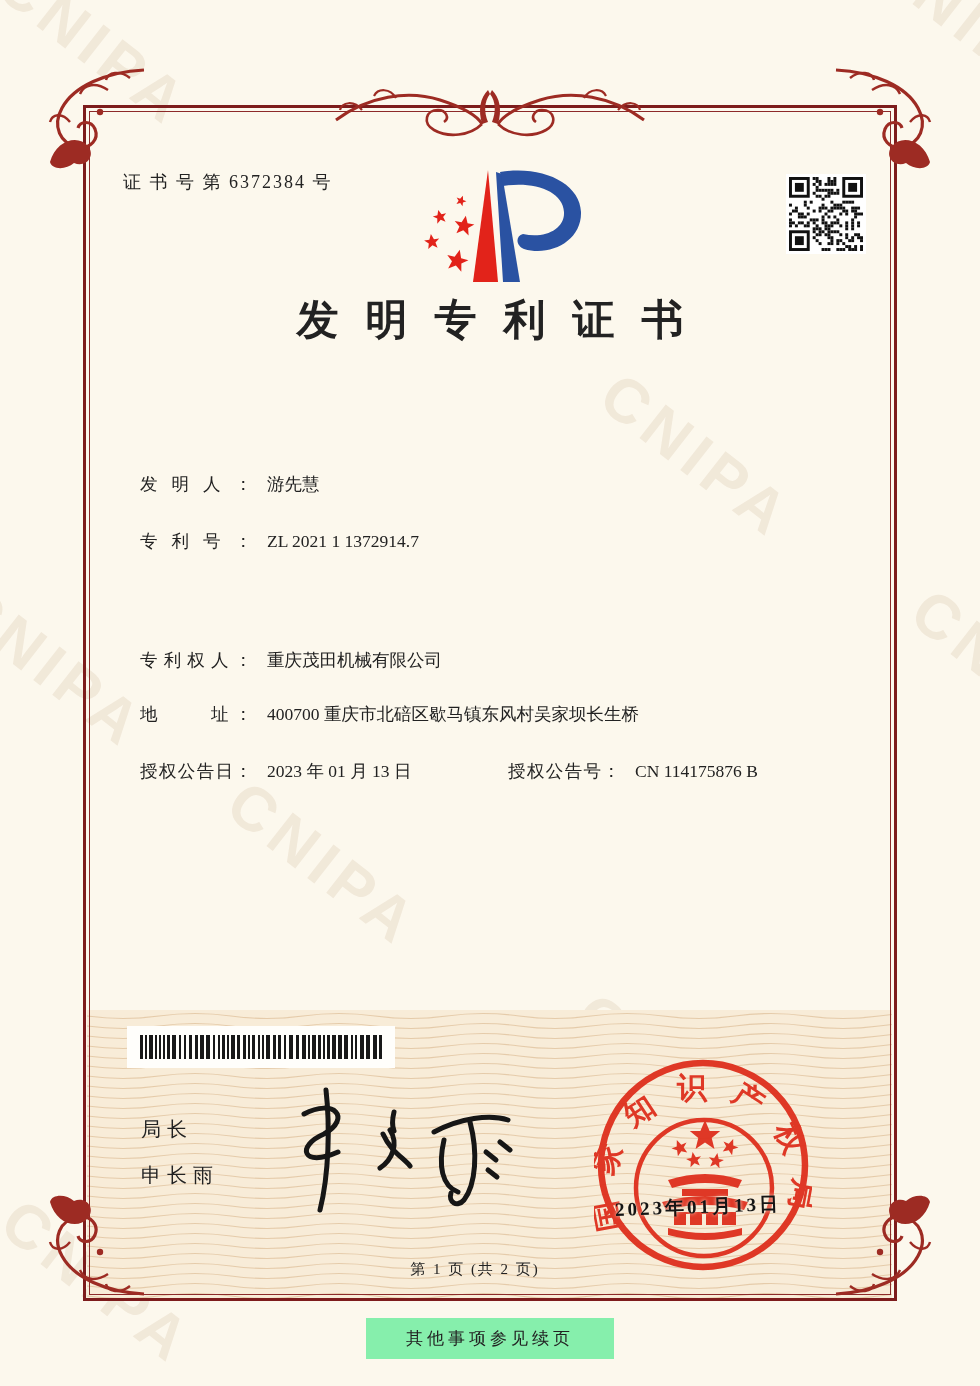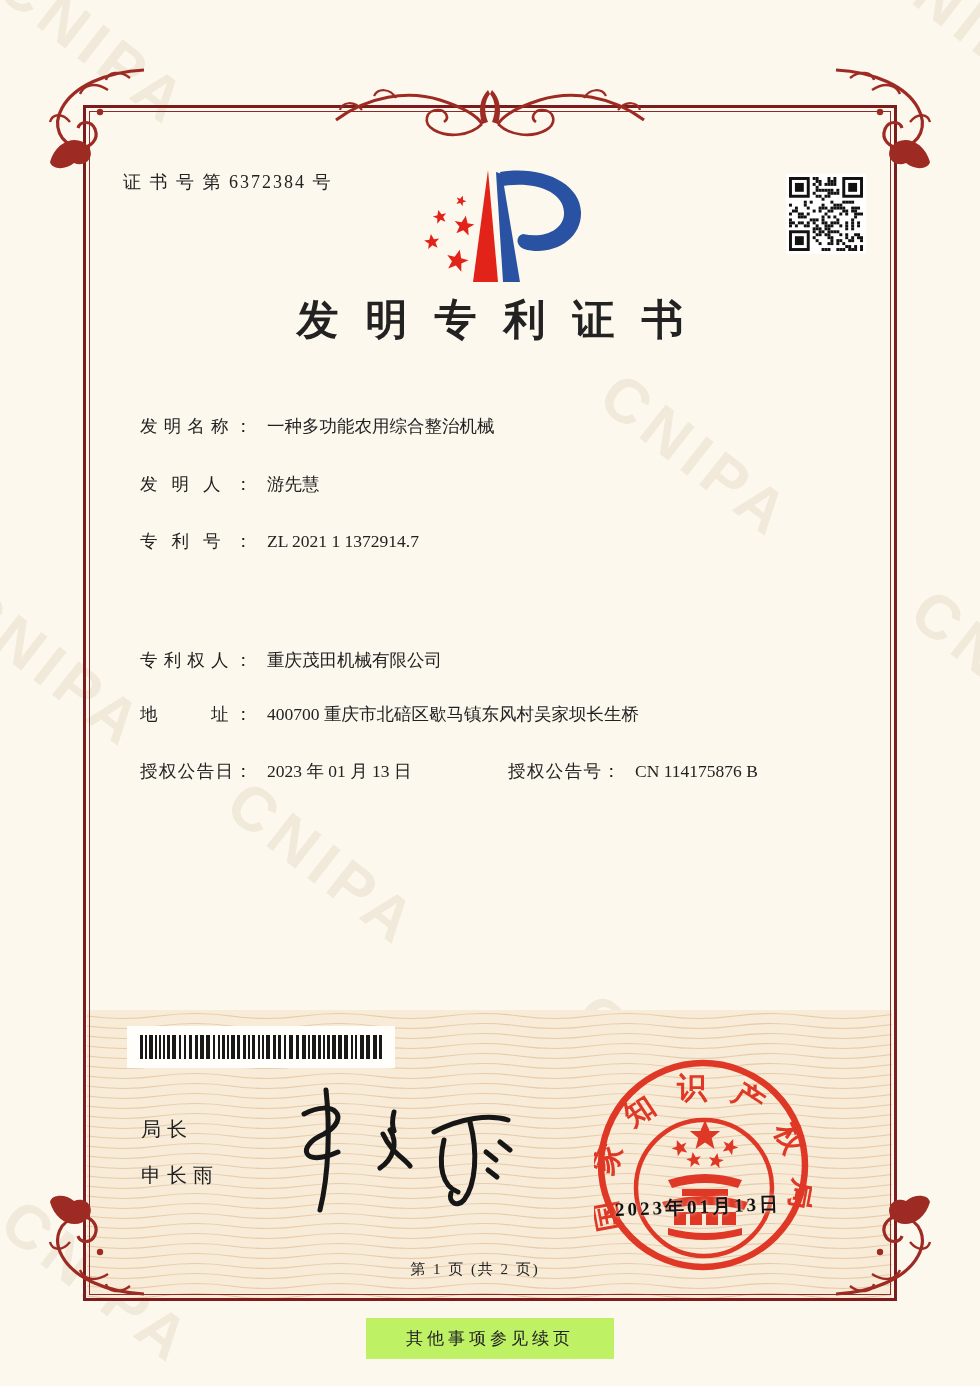--- a/index.html
+++ b/index.html
@@ -57,21 +57,21 @@
   .signature{position:absolute;left:262px;top:1082px;width:272px;height:138px;z-index:5;}
   .seal{position:absolute;left:594px;top:1056px;width:218px;height:218px;z-index:4;opacity:.95;}
   .seal-date{
     position:absolute;left:603px;top:1194px;width:190px;text-align:center;
     font-size:19px;letter-spacing:3px;color:#141414;font-weight:bold;
     transform:rotate(-2deg);z-index:6;
     text-shadow:0 0 4px #f8ecd8;
   }
   .page-no{position:absolute;left:83px;top:1260px;width:784px;text-align:center;font-size:15px;letter-spacing:2px;z-index:4;}
   .note-wrap{position:absolute;left:0;top:1318px;width:980px;text-align:center;z-index:4;}
-  .note-wrap span{display:inline-block;background:#bef264;padding:9px 40px;font-size:17px;letter-spacing:4px;}
+  .note-wrap span{display:inline-block;background:#86efac;padding:9px 40px;font-size:17px;letter-spacing:4px;}
 </style>
 </head>
 <body>
 
 <div class="page">
 
   <svg style="position:absolute;width:0;height:0" aria-hidden="true">
     <defs>
       <path id="star" d="M0,-10 L2.9,-3.1 L9.5,-3.1 L4.2,1.2 L5.9,8.1 L0,4 L-5.9,8.1 L-4.2,1.2 L-9.5,-3.1 L-2.9,-3.1 Z"></path>
       <g id="fl">
@@ -351,23 +351,20 @@
         <rect x="57" y="3" width="15" height="15" fill="#fff"></rect>
         <rect x="60" y="6" width="9" height="9" fill="#111"></rect>
         <rect x="0" y="54" width="21" height="21" fill="#111"></rect>
         <rect x="3" y="57" width="15" height="15" fill="#fff"></rect>
         <rect x="6" y="60" width="9" height="9" fill="#111"></rect>
       </svg>
     </div>
 
   <div class="title">发明专利证书</div>
 
-  <div class="row" style="top:414px">
-    <span class="lbl">发明名称：</span><span class="val">一种多功能农用综合整治机械</span>
-  </div>
   <div class="row" style="top:472px">
     <span class="lbl">发明人：</span><span class="val">游先慧</span>
   </div>
   <div class="row" style="top:529px">
     <span class="lbl">专利号：</span><span class="val">ZL 2021 1 1372914.7</span>
   </div>
   <div class="row" style="top:648px">
     <span class="lbl">专利权人：</span><span class="val">重庆茂田机械有限公司</span>
   </div>
   <div class="row" style="top:702px">

